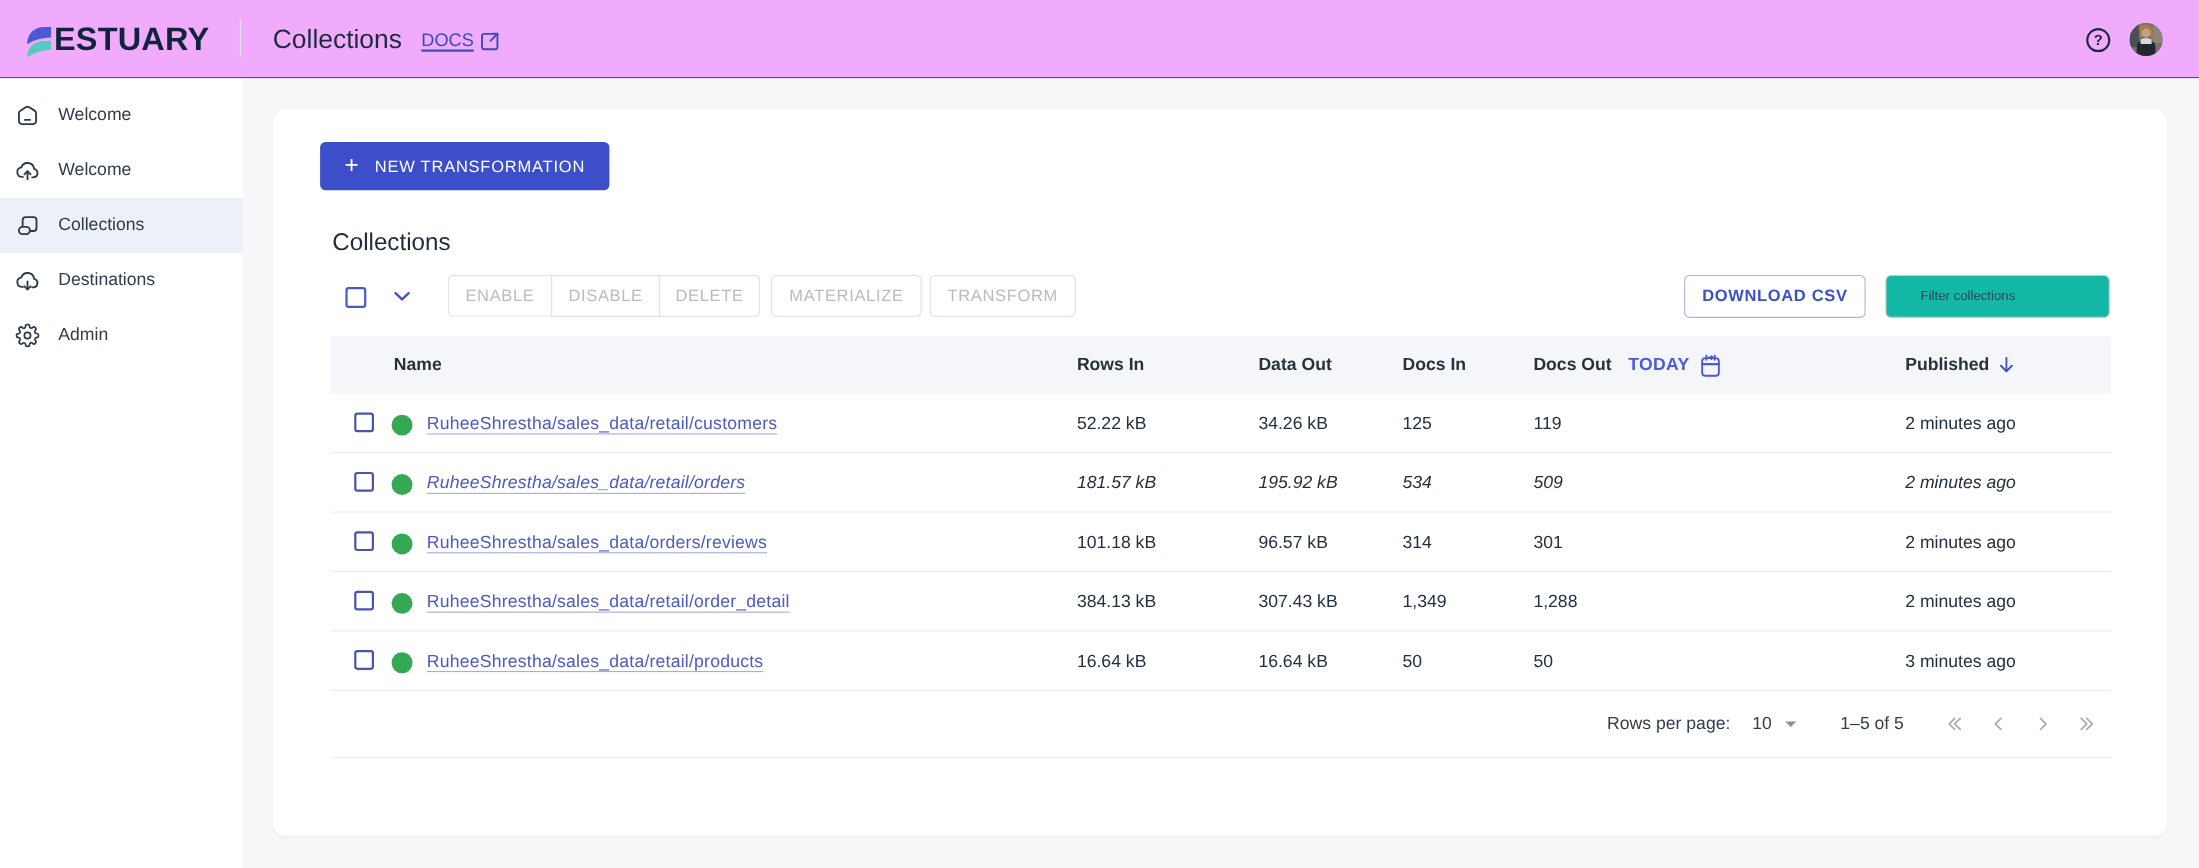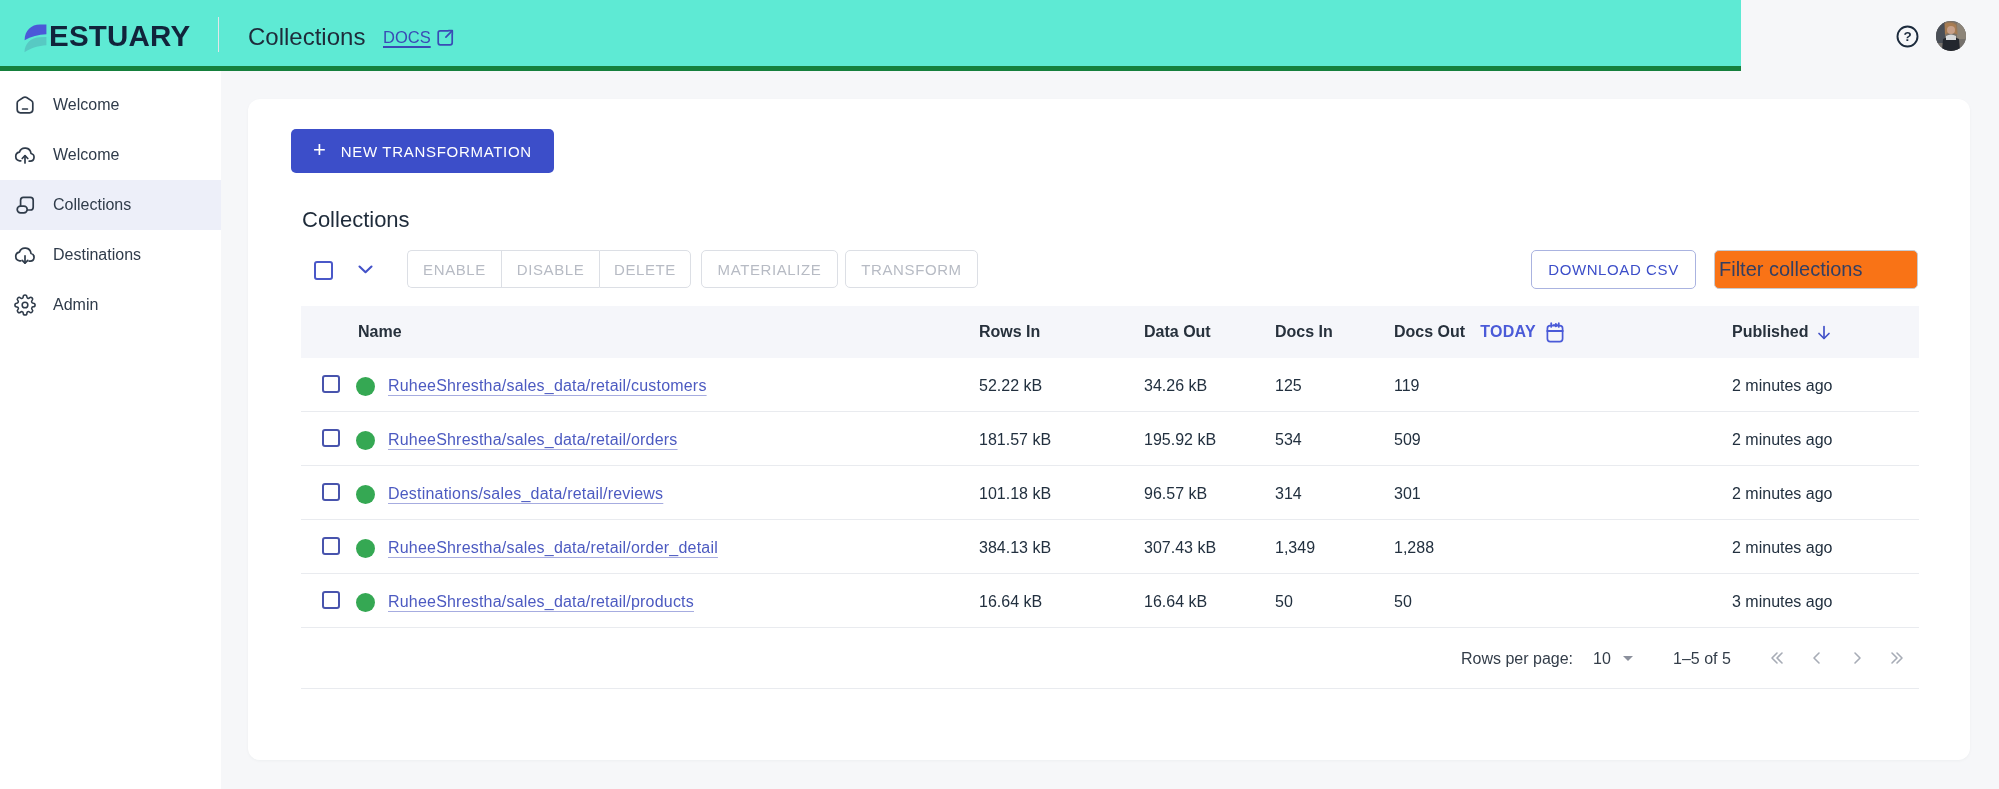--- a/index.html
+++ b/index.html
@@ -1,20 +1,20 @@
 <!DOCTYPE html>
 <html><head>
 <meta charset="utf-8">
 <style>
 * { margin:0; padding:0; box-sizing:border-box; }
 html,body { width:1999px; height:789px; overflow:hidden; }
 body { background:#f6f7f9; font-family:"Liberation Sans", sans-serif; color:#22303f; position:relative; }
 
 
-.header { position:absolute; left:0; top:0; width:1741px; height:71px; background:#5eead4; border-bottom:5px solid #15803d; z-index:5; }
+.header { position:absolute; left:0; top:0; width:1999px; height:71px; background:#f0abfc; border-bottom:1px solid #15803d; z-index:5; }
 .logo { position:absolute; left:24px; top:20px; display:flex; align-items:center; }
 .logo-text { font-size:29.5px; font-weight:bold; color:#11243b; letter-spacing:0.2px; margin-left:2px; margin-top:-2px; }
 .hdr-divider { position:absolute; left:218px; top:17px; width:1px; height:35px; background:#e3e6ea; }
 .page-title { position:absolute; left:248px; top:23px; font-size:24px; font-weight:500; color:#1e2b3a; }
 .docs-link { position:absolute; left:383px; top:28px; font-size:16.5px; font-weight:500; color:#3a4bb5; letter-spacing:0px; text-decoration:underline; text-decoration-thickness:2px; text-underline-offset:3px; }
 .ext-icon { position:absolute; left:436px; top:28px; }
 .help-icon { position:absolute; left:1896px; top:25px; }
 .avatar { position:absolute; left:1936px; top:21px; width:30px; height:30px; border-radius:50%; overflow:hidden; background:#6d7278; }
 
 
@@ -39,22 +39,22 @@
 .toolbar .chev { position:absolute; left:110px; top:15px; }
 .tb-btn { position:absolute; top:0; height:38px; border:1px solid #dcdfe5; border-radius:5px; color:#b7bbc4; font-size:15px; letter-spacing:0.6px; display:flex; align-items:center; justify-content:center; background:#fff; font-weight:500; }
 .grp { border-radius:0; border-right:none; }
 .grp-l { border-radius:5px 0 0 5px; }
 .grp-r { border-radius:0 5px 5px 0; border-right:1px solid #dcdfe5; }
 #b-enable { left:159px; width:94px; }
 #b-disable { left:253px; width:98px; }
 #b-delete { left:351px; width:92px; }
 #b-mat { left:453px; width:137px; }
 #b-tx { left:597px; width:133px; }
-#b-csv { left:1283px; width:165px; height:39px; color:#3c4ec9; border-color:#aab3e0; font-weight:400; }
-.filter { position:absolute; left:1466px; top:0; width:204px; height:39px; border:1px solid #c6cad1; border-radius:5px; background:#f97316; font-size:20px; color:#333f63; line-height:37px; padding-left:4px; }
+#b-csv { left:1283px; width:165px; height:39px; color:#3c4ec9; border-color:#aab3e0; font-weight:700; }
+.filter { position:absolute; left:1466px; top:0; width:204px; height:39px; border:1px solid #c6cad1; border-radius:5px; background:#14b8a6; font-size:12px; color:#333f63; line-height:37px; padding-left:31px; }
 
 
 .thead { position:absolute; left:53px; top:207px; width:1618px; height:52px; background:#f5f6fa; font-weight:bold; font-size:16px; color:#27313c; }
 .thead > div, .trow > div { position:absolute; top:0; }
 .trow > .cb { top:20px; left:21px !important; width:18px; height:18px; border-color:#4854ad; }
 .trow > .dot { top:19px; left:55px !important; width:19px; height:19px; }
 .trow { position:absolute; left:53px; width:1618px; height:54px; border-bottom:1px solid #e9ebef; font-size:16px; }
 .thead .c-name { left:57px; line-height:52px; }
 .c-datain  { left:678px; }
 .c-dataout { left:827px;margin-left:16px; }
@@ -198,34 +198,34 @@
   <div class="trow" style="top:259px;">
     <div class="cb"></div>
       <div class="dot"></div>
     <div class="c-link"><a>RuheeShrestha/sales_data/retail/customers</a></div>
     <div class="c-datain">52.22 kB</div>
       <div class="c-dataout">34.26 kB</div>
     <div class="c-docsin">125</div>
       <div class="c-docsout">119</div>
     <div class="c-pub">2 minutes ago</div>
   </div>
-  <div class="trow" style="top:313px;">
+  <div class="trow" style="top:313px;font-style:italic;">
     <div class="cb"></div>
       <div class="dot"></div>
     <div class="c-link"><a>RuheeShrestha/sales_data/retail/orders</a></div>
     <div class="c-datain">181.57 kB</div>
       <div class="c-dataout">195.92 kB</div>
     <div class="c-docsin">534</div>
       <div class="c-docsout">509</div>
     <div class="c-pub">2 minutes ago</div>
   </div>
   <div class="trow" style="top:367px;">
     <div class="cb"></div>
       <div class="dot"></div>
-    <div class="c-link"><a>Destinations/sales_data/retail/reviews</a></div>
+    <div class="c-link"><a>RuheeShrestha/sales_data/orders/reviews</a></div>
     <div class="c-datain">101.18 kB</div>
       <div class="c-dataout">96.57 kB</div>
     <div class="c-docsin">314</div>
       <div class="c-docsout">301</div>
     <div class="c-pub">2 minutes ago</div>
   </div>
   <div class="trow" style="top:421px;">
     <div class="cb"></div>
       <div class="dot"></div>
     <div class="c-link"><a>RuheeShrestha/sales_data/retail/order_detail</a></div>

